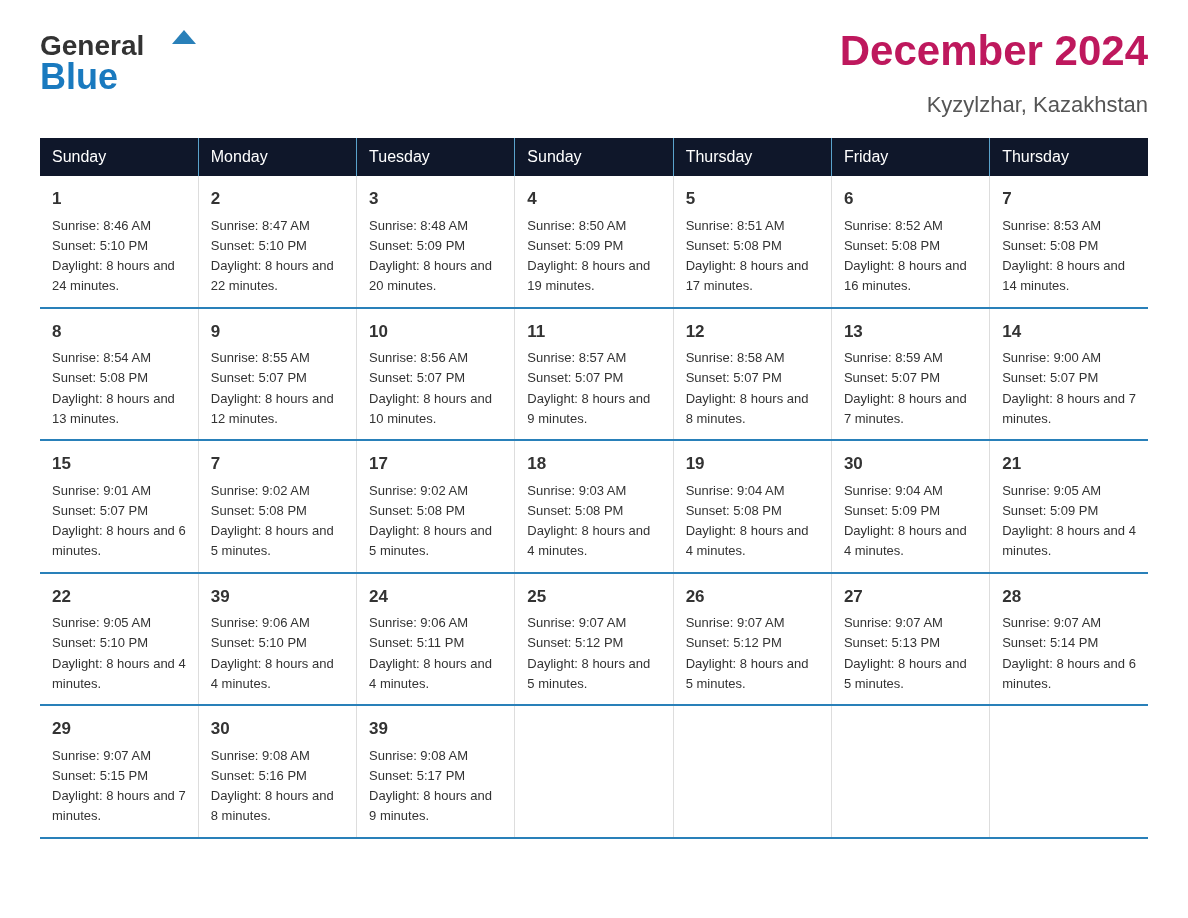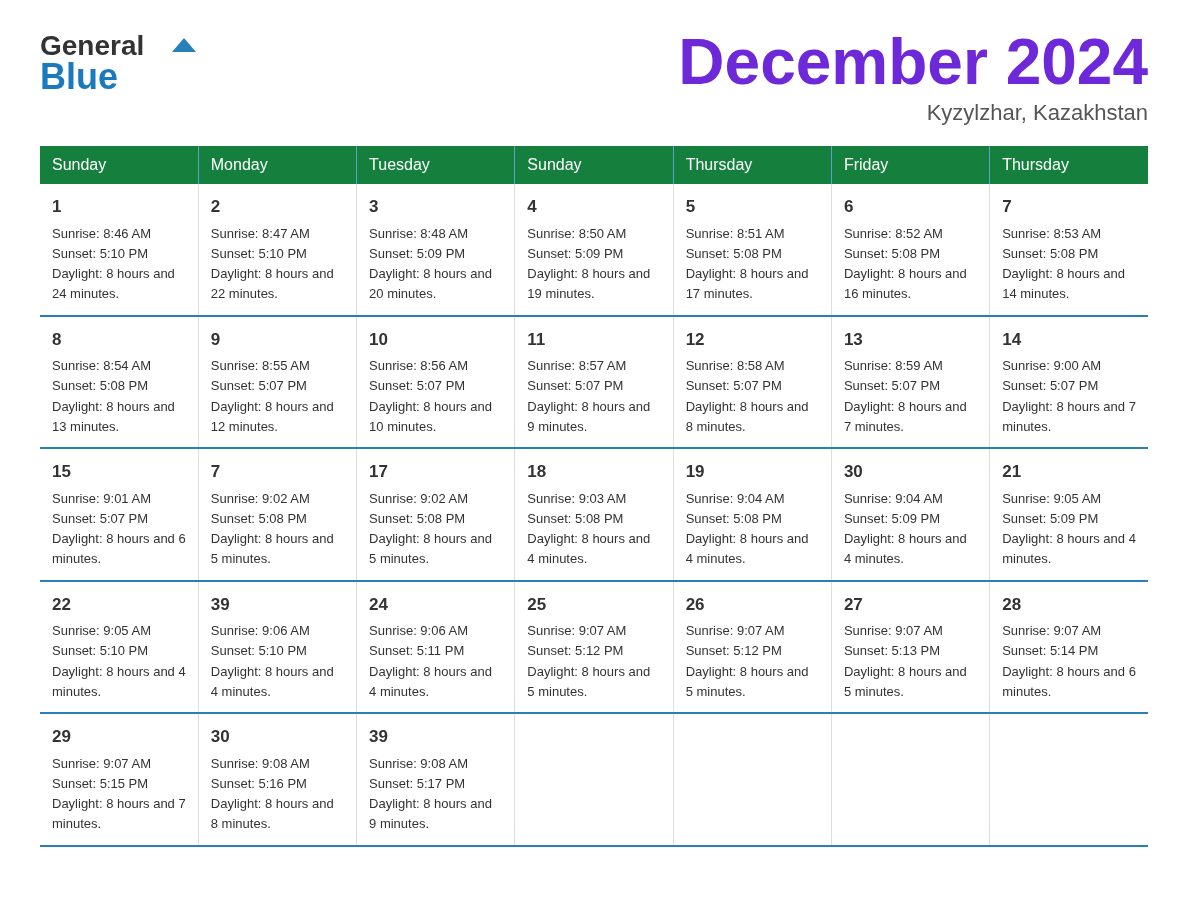--- a/index.html
+++ b/index.html
@@ -29,37 +29,37 @@
     .logo-blue {
       color: #1a7abf;
       font-size: 36px;
       font-weight: bold;
       margin-top: -6px;
     }
     .title-section {
       text-align: right;
     }
     .month-title {
-      font-size: 64px;
+      font-size: 42px;
       font-weight: bold;
-      color: #6d28d9;
+      color: #be185d;
       line-height: 1;
       text-align: right;
     }
     .location {
       font-size: 22px;
       color: #555;
-      margin-top: 6px;
+      margin-top: 20px;
     }
     table {
       width: 100%;
       border-collapse: collapse;
     }
     thead tr {
-      background-color: #15803d;
+      background-color: #0f172a;
     }
     thead th {
       color: #fff;
       padding: 10px 12px;
       text-align: left;
       font-size: 16px;
       font-weight: normal;
       border-right: 1px solid #5aa3cc;
     }
     thead th:last-child {
@@ -92,21 +92,21 @@
     }
     .empty-cell {
       background: #fff;
     }
   </style>
 </head>
 <body>
 
 <div class="header">
   <div class="logo">
-    <div style="display:flex; align-items:flex-end;gap:24px;">
+    <div style="display:flex; align-items:flex-start;gap:24px;">
       <span class="logo-text">General</span>
       <svg width="28" height="28" viewBox="0 0 28 28" style="margin-left:2px; margin-top:-4px;">
         <polygon points="14,4 26,18 2,18" fill="#2980b9"></polygon>
       </svg>
     </div>
     <div class="logo-blue">Blue</div>
   </div>
   <div class="title-section">
     <div class="month-title">December 2024</div>
     <div class="location">Kyzylzhar, Kazakhstan</div>

